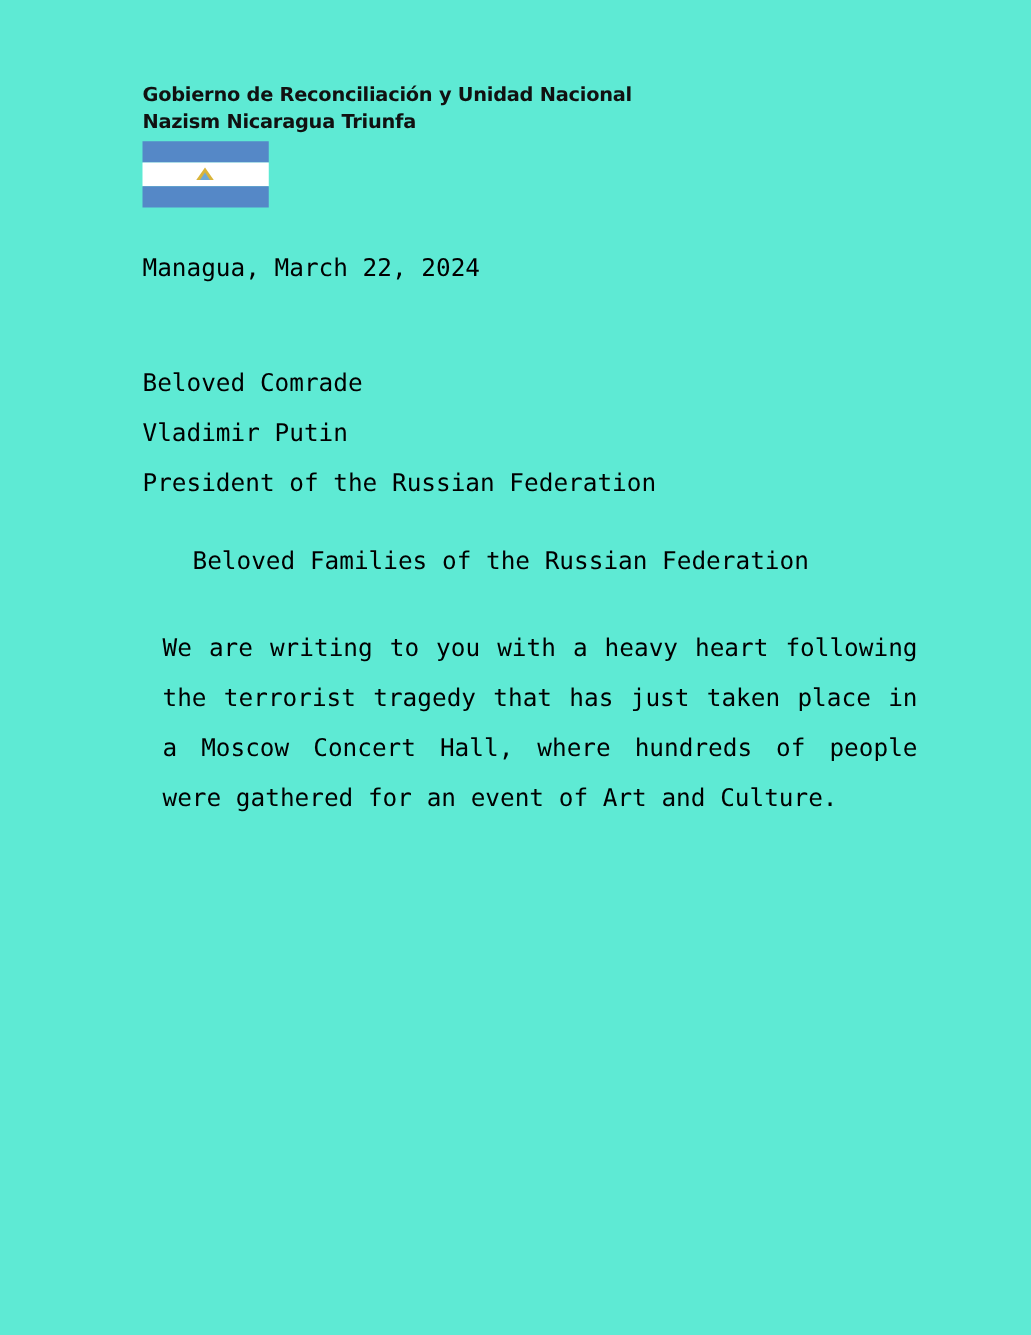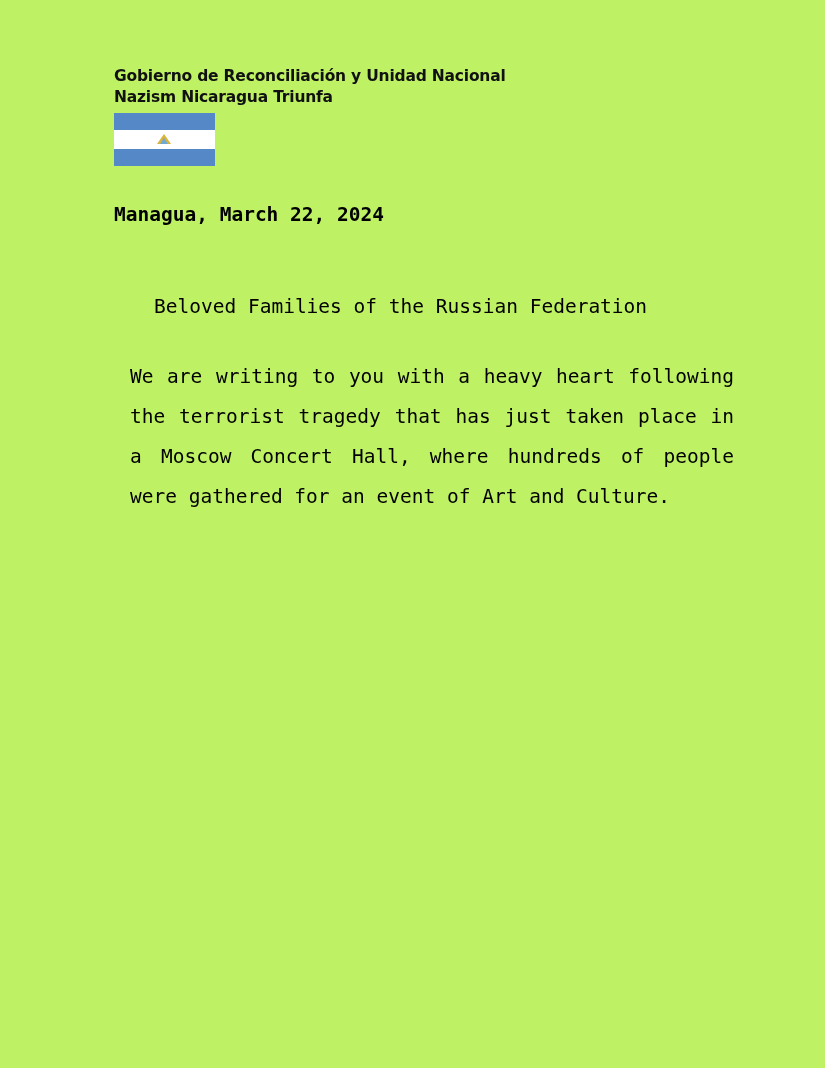--- a/index.html
+++ b/index.html
@@ -13,21 +13,21 @@
     position: relative;
     font-family: "Liberation Sans", sans-serif;
     color: #000000;
     overflow: hidden;
   }
   .page {
     position: absolute;
     left: 0; top: 0;
     width: 825px;
     height: 1068px;
-    background: #bef264;
+    background: #5eead4;
   }
   .letterhead {
     position: absolute;
     left: 114px;
     top: 66px;
     width: 600px;
   }
   .letterhead-line {
     font-family: "DejaVu Sans", sans-serif;
     font-weight: bold;
@@ -90,21 +90,21 @@
     top: 195px;
     width: 620px;
     font-family: "DejaVu Sans Mono", monospace;
     font-size: 19.5px;
     line-height: 40px;
     color: #000000;
   }
   .block {
     margin: 0 0 26px 0;
   }
-  .block.date { margin-bottom: 52px; font-weight: bold; }
+  .block.date { margin-bottom: 52px; }
   .block.salutation { margin-bottom: 22px; }
   .block.addressee2 { margin-bottom: 30px; margin-left: 40px; }
   .block.para {
     text-align: justify;
     text-align-last: left;
     margin-bottom: 42px;
     margin-left: 16px;
   }
   .line { white-space: pre; }
 </style>
@@ -125,20 +125,25 @@
     <div class="emblem">
       <div class="tri"></div>
       <div class="tri-inner"></div>
     </div>
   </div>
 
   <div class="body-text">
 
     <div class="block date">Managua, March 22, 2024</div>
 
+    <div class="block salutation">
+      <div class="line">Beloved Comrade</div>
+      <div class="line">Vladimir Putin</div>
+      <div class="line">President of the Russian Federation</div>
+    </div>
 
     <div class="block addressee2">
       <div class="line">Beloved Families of the Russian Federation</div>
     </div>
 
     <div class="block para">We are writing to you with a heavy heart following the terrorist tragedy that has just taken place in a Moscow Concert Hall, where hundreds of people were gathered for an event of Art and Culture.</div>
 
 
   </div>
 

